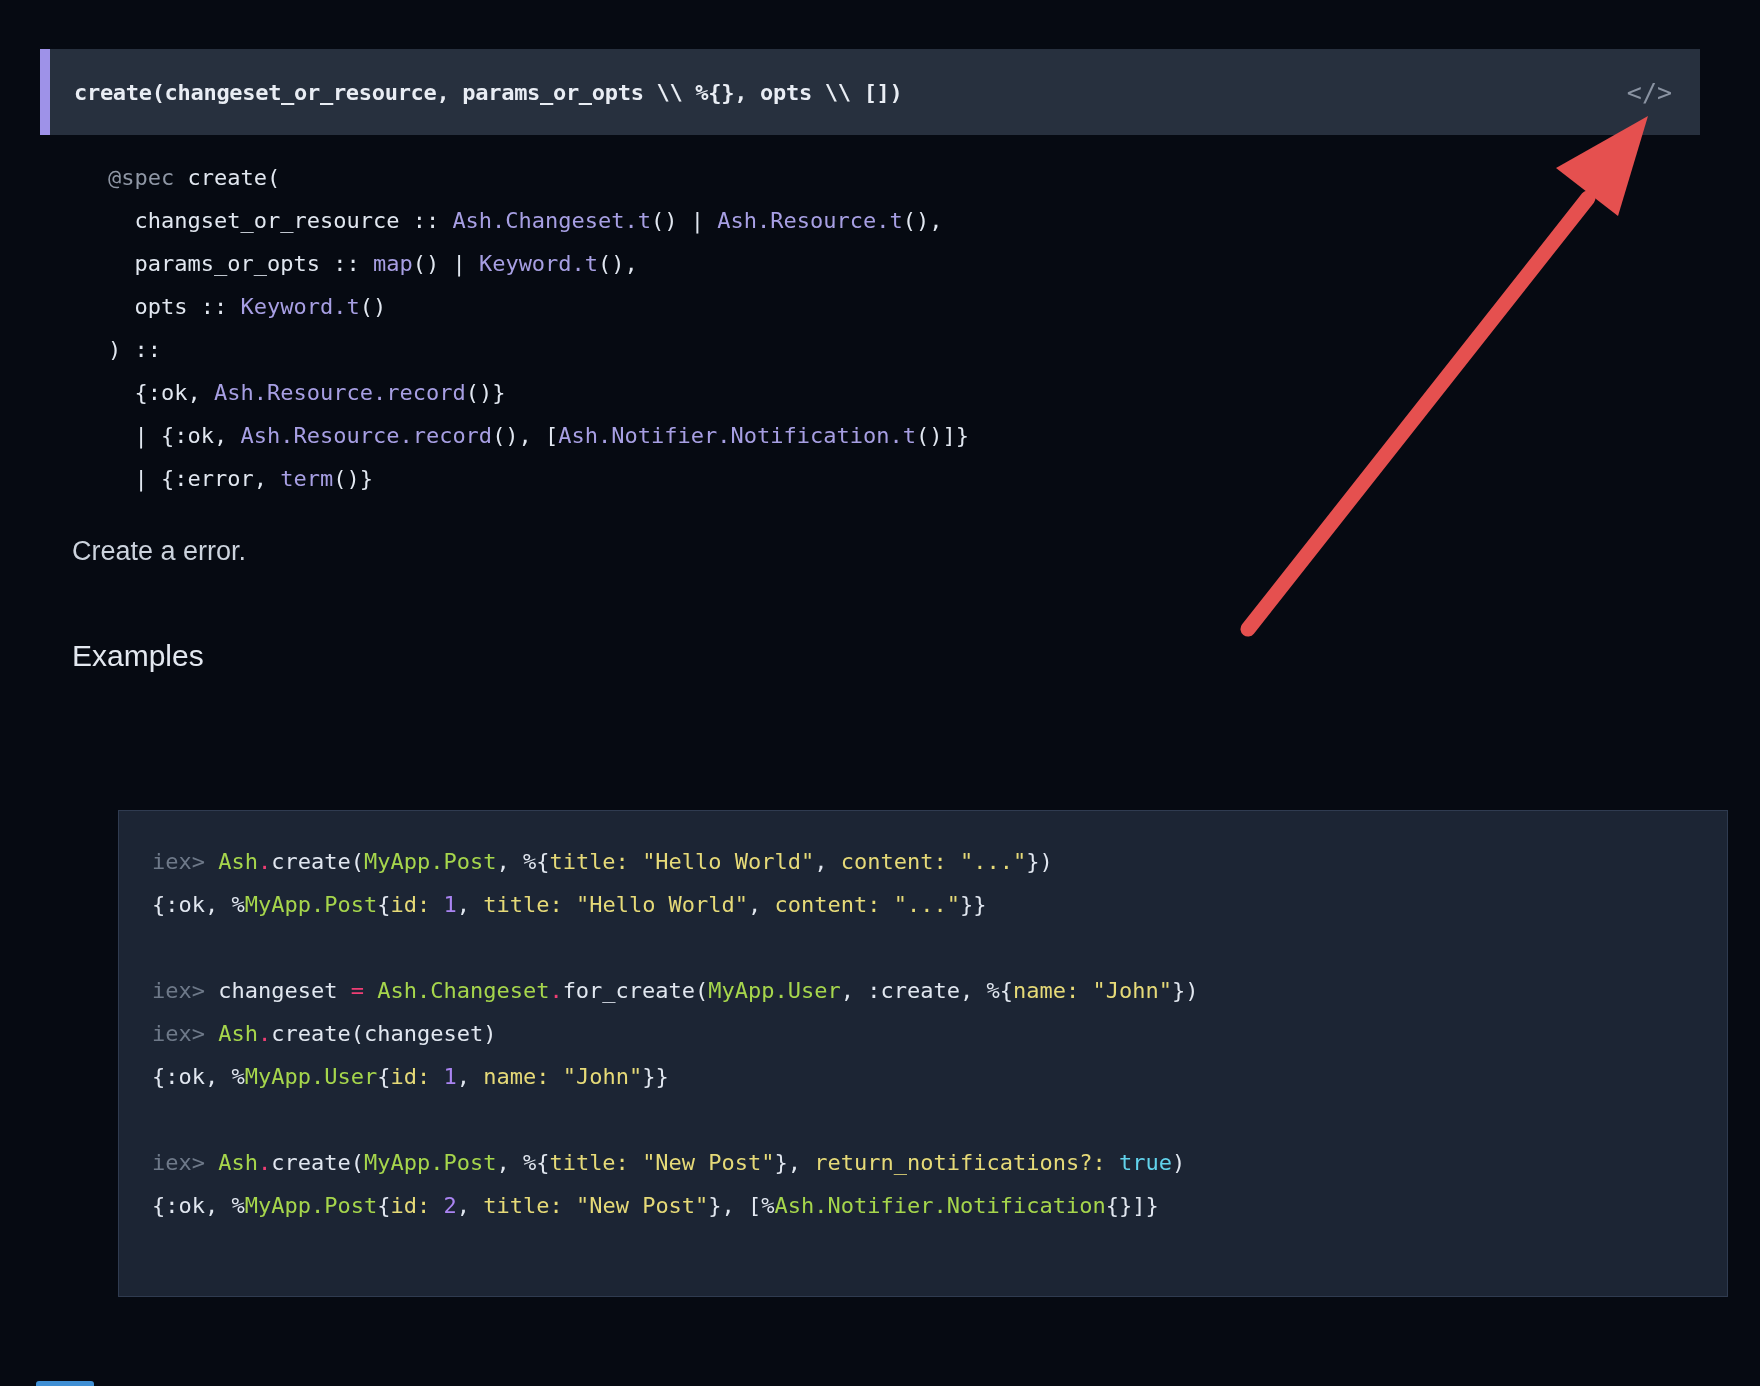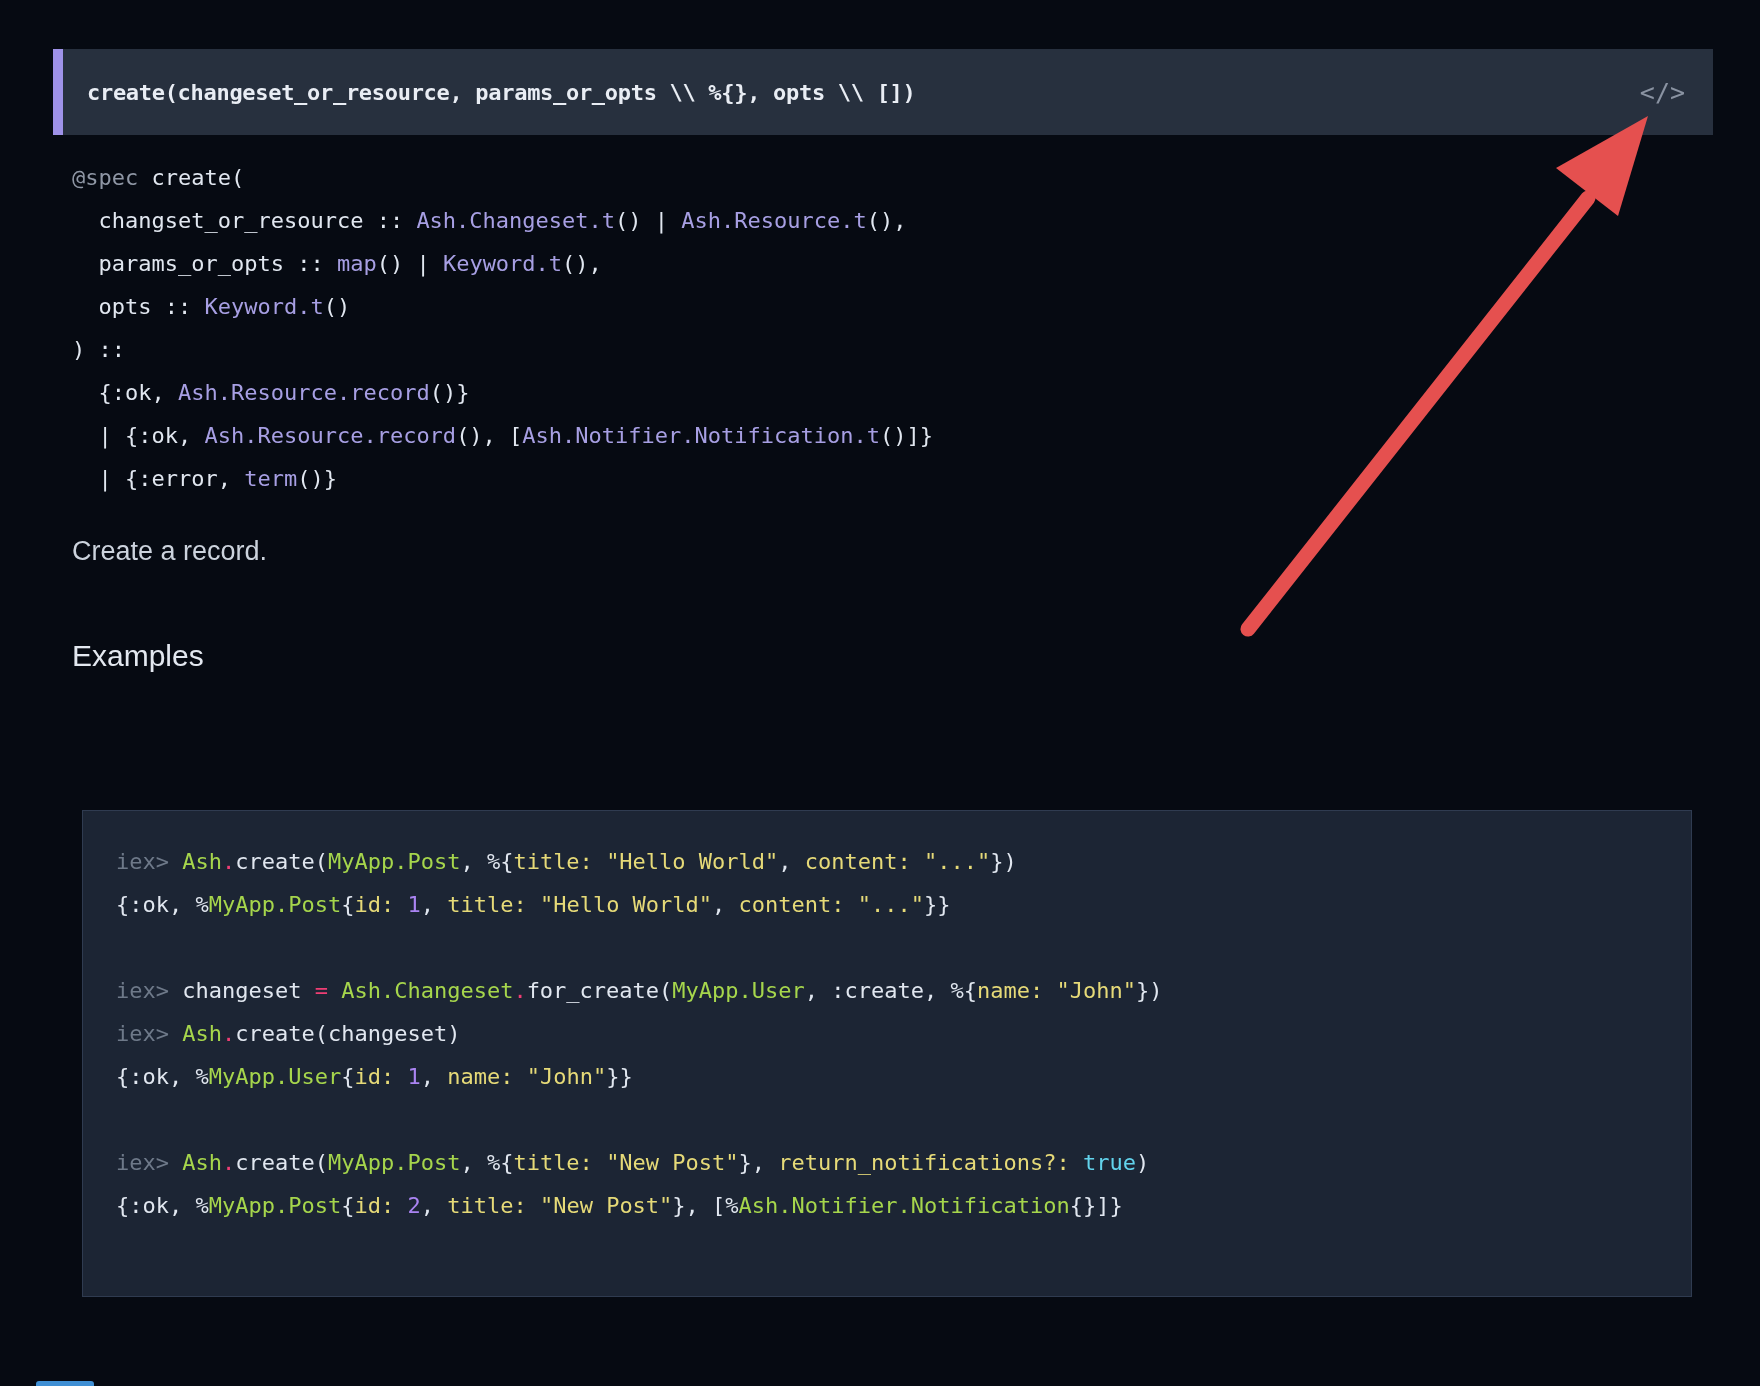--- a/index.html
+++ b/index.html
@@ -6,34 +6,35 @@
   body{
     width:1760px;height:1386px;position:relative;overflow:hidden;
     background:var(--pagebg,#060a12);
     font-family:"Liberation Sans",sans-serif;
   }
   
   .fn-header{
     position:absolute;left:40px;top:49px;width:1660px;height:86px;
     box-sizing:border-box;background:var(--headerbg,#27303e);
     border-left:10px solid var(--accent,#9e92e8);
-    display:flex;align-items:center;padding:0 28px 0 24px;margin-left:13px;
+    display:flex;align-items:center;padding:0 28px 0 24px;
   }
   .fn-sig{
     font-family:"DejaVu Sans Mono",monospace;font-weight:700;font-size:22px;
     color:var(--headertext,#e9edf4);white-space:pre;letter-spacing:-0.3px;
   }
   .src-icon{
     margin-left:auto;font-family:"DejaVu Sans Mono",monospace;font-size:25px;
     color:var(--icon,#8a93a2);cursor:pointer;user-select:none;
   }
   
   .mono{
     font-family:"DejaVu Sans Mono",monospace;font-size:22px;line-height:43px;
     white-space:pre;
+    margin-left:36px;
   }
   .spec{position:absolute;left:72px;top:156px;}
   .codeblock{
     position:absolute;left:82px;top:810px;width:1610px;height:487px;
     box-sizing:border-box;background:var(--codebg,#1c2534);
     border:1px solid var(--codeborder,#2f3b50);border-radius:0;
     padding:29px 20px 0 33px;overflow:hidden;
   }
   .code-line{min-height:43px}
   
@@ -60,21 +61,21 @@
 </head>
 <body>
 
 <div class="fn-header">
   <span class="fn-sig">create(changeset_or_resource, params_or_opts \\ %{}, opts \\ [])</span>
   <span class="src-icon">&lt;/&gt;</span>
 </div>
 
 <div class="spec mono"><div class="code-line"><span class="tok-muted">@spec </span><span class="tok-plain">create(</span></div><div class="code-line"><span class="tok-plain">  changset_or_resource :: </span><span class="tok-type">Ash.Changeset.t</span><span class="tok-plain">() | </span><span class="tok-type">Ash.Resource.t</span><span class="tok-plain">(),</span></div><div class="code-line"><span class="tok-plain">  params_or_opts :: </span><span class="tok-type">map</span><span class="tok-plain">() | </span><span class="tok-type">Keyword.t</span><span class="tok-plain">(),</span></div><div class="code-line"><span class="tok-plain">  opts :: </span><span class="tok-type">Keyword.t</span><span class="tok-plain">()</span></div><div class="code-line"><span class="tok-plain">) ::</span></div><div class="code-line"><span class="tok-plain">  {:ok, </span><span class="tok-type">Ash.Resource.record</span><span class="tok-plain">()}</span></div><div class="code-line"><span class="tok-plain">  | {:ok, </span><span class="tok-type">Ash.Resource.record</span><span class="tok-plain">(), [</span><span class="tok-type">Ash.Notifier.Notification.t</span><span class="tok-plain">()]}</span></div><div class="code-line"><span class="tok-plain">  | {:error, </span><span class="tok-type">term</span><span class="tok-plain">()}</span></div></div>
 
-<div class="desc">Create a record.</div>
+<div class="desc">Create a error.</div>
 
 <div class="examples-h">Examples</div>
 
 <div class="codeblock mono"><div class="code-line"><span class="tok-prompt">iex&gt; </span><span class="tok-module">Ash</span><span class="tok-operator">.</span><span class="tok-plain">create(</span><span class="tok-module">MyApp.Post</span><span class="tok-plain">, %{</span><span class="tok-string">title:</span><span class="tok-plain"> </span><span class="tok-string">"Hello World"</span><span class="tok-plain">, </span><span class="tok-string">content:</span><span class="tok-plain"> </span><span class="tok-string">"..."</span><span class="tok-plain">})</span></div><div class="code-line"><span class="tok-plain">{:ok, %</span><span class="tok-module">MyApp.Post</span><span class="tok-plain">{</span><span class="tok-string">id:</span><span class="tok-plain"> </span><span class="tok-number">1</span><span class="tok-plain">, </span><span class="tok-string">title:</span><span class="tok-plain"> </span><span class="tok-string">"Hello World"</span><span class="tok-plain">, </span><span class="tok-string">content:</span><span class="tok-plain"> </span><span class="tok-string">"..."</span><span class="tok-plain">}}</span></div><div class="code-line">&nbsp;</div><div class="code-line"><span class="tok-prompt">iex&gt; </span><span class="tok-plain">changeset </span><span class="tok-operator">=</span><span class="tok-plain"> </span><span class="tok-module">Ash.Changeset</span><span class="tok-operator">.</span><span class="tok-plain">for_create(</span><span class="tok-module">MyApp.User</span><span class="tok-plain">, :create, %{</span><span class="tok-string">name:</span><span class="tok-plain"> </span><span class="tok-string">"John"</span><span class="tok-plain">})</span></div><div class="code-line"><span class="tok-prompt">iex&gt; </span><span class="tok-module">Ash</span><span class="tok-operator">.</span><span class="tok-plain">create(changeset)</span></div><div class="code-line"><span class="tok-plain">{:ok, %</span><span class="tok-module">MyApp.User</span><span class="tok-plain">{</span><span class="tok-string">id:</span><span class="tok-plain"> </span><span class="tok-number">1</span><span class="tok-plain">, </span><span class="tok-string">name:</span><span class="tok-plain"> </span><span class="tok-string">"John"</span><span class="tok-plain">}}</span></div><div class="code-line">&nbsp;</div><div class="code-line"><span class="tok-prompt">iex&gt; </span><span class="tok-module">Ash</span><span class="tok-operator">.</span><span class="tok-plain">create(</span><span class="tok-module">MyApp.Post</span><span class="tok-plain">, %{</span><span class="tok-string">title:</span><span class="tok-plain"> </span><span class="tok-string">"New Post"</span><span class="tok-plain">}, </span><span class="tok-string">return_notifications?:</span><span class="tok-plain"> </span><span class="tok-boolean">true</span><span class="tok-plain">)</span></div><div class="code-line"><span class="tok-plain">{:ok, %</span><span class="tok-module">MyApp.Post</span><span class="tok-plain">{</span><span class="tok-string">id:</span><span class="tok-plain"> </span><span class="tok-number">2</span><span class="tok-plain">, </span><span class="tok-string">title:</span><span class="tok-plain"> </span><span class="tok-string">"New Post"</span><span class="tok-plain">}, [%</span><span class="tok-module">Ash.Notifier.Notification</span><span class="tok-plain">{}]}</span></div></div>
 
 <svg class="arrow-svg" width="1760" height="1386" viewBox="0 0 1760 1386">
   <path d="M1248 629 L1588 198" stroke="#e5504f" stroke-width="15" stroke-linecap="round" fill="none"></path>
   <polygon points="1648,116 1618,216 1556,168" fill="#e5504f"></polygon>
 </svg>
 

